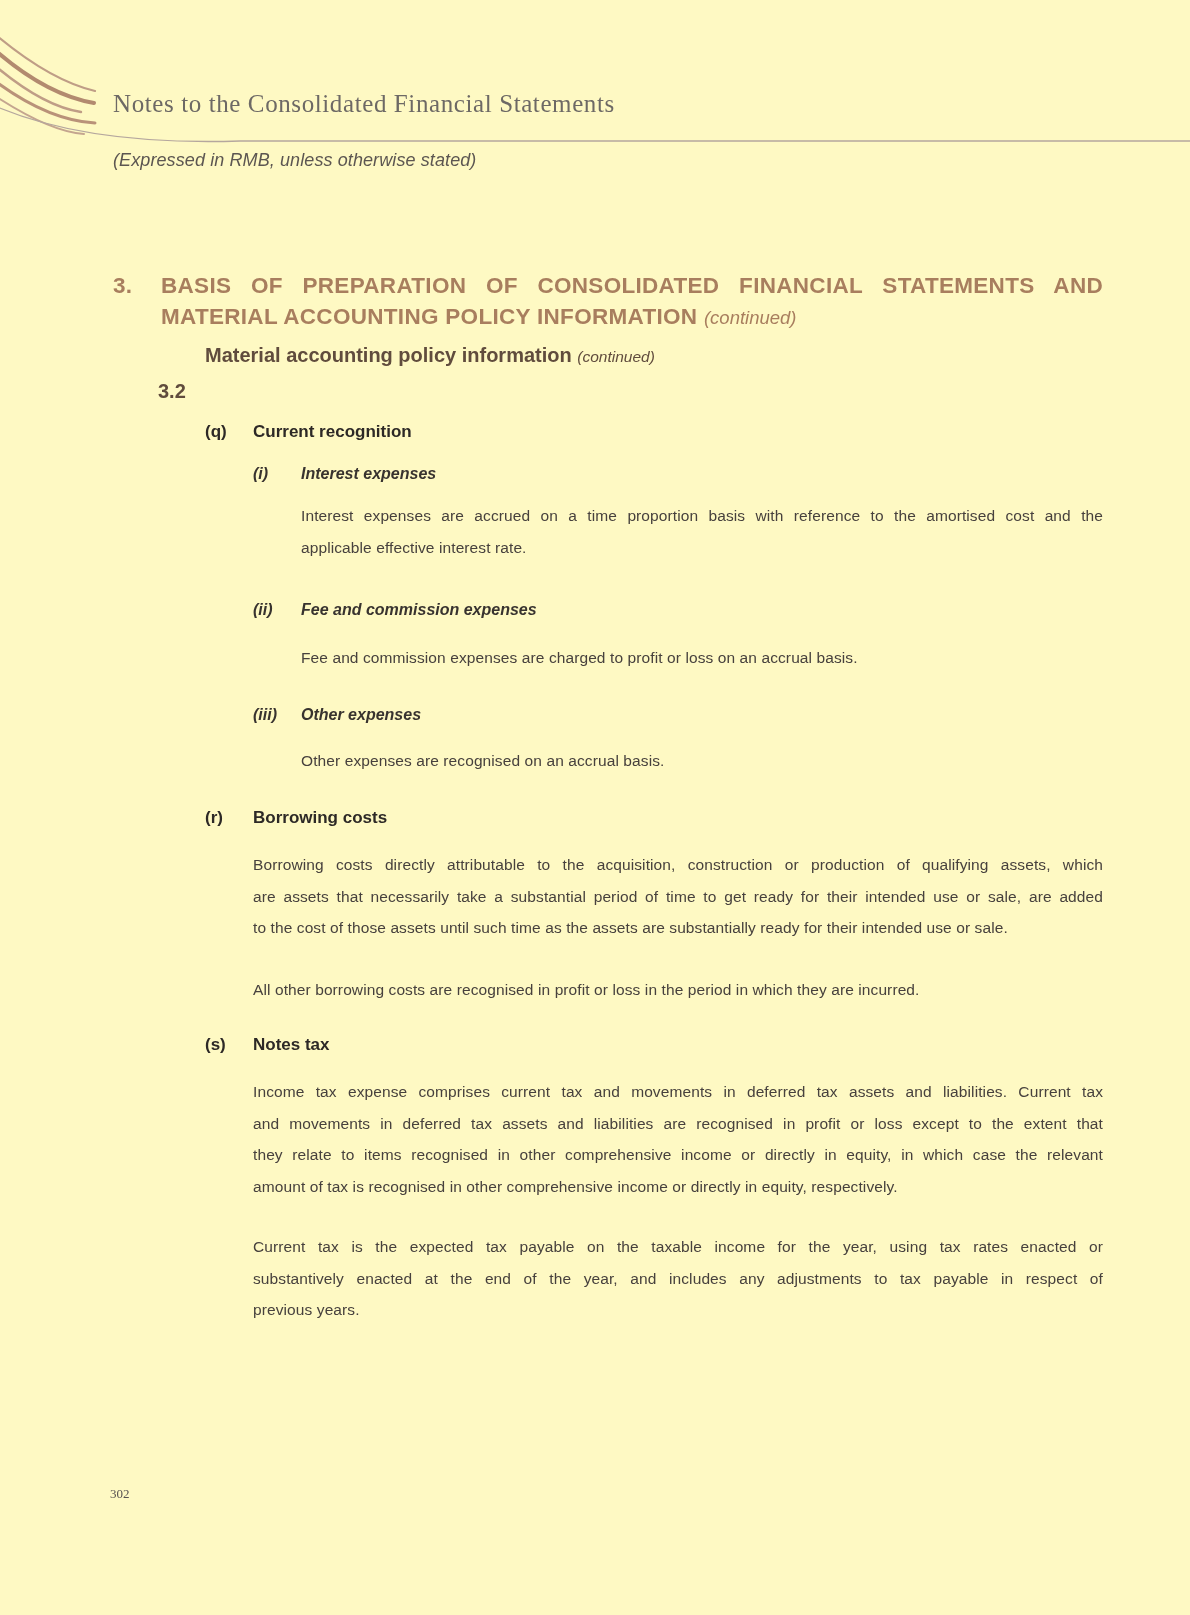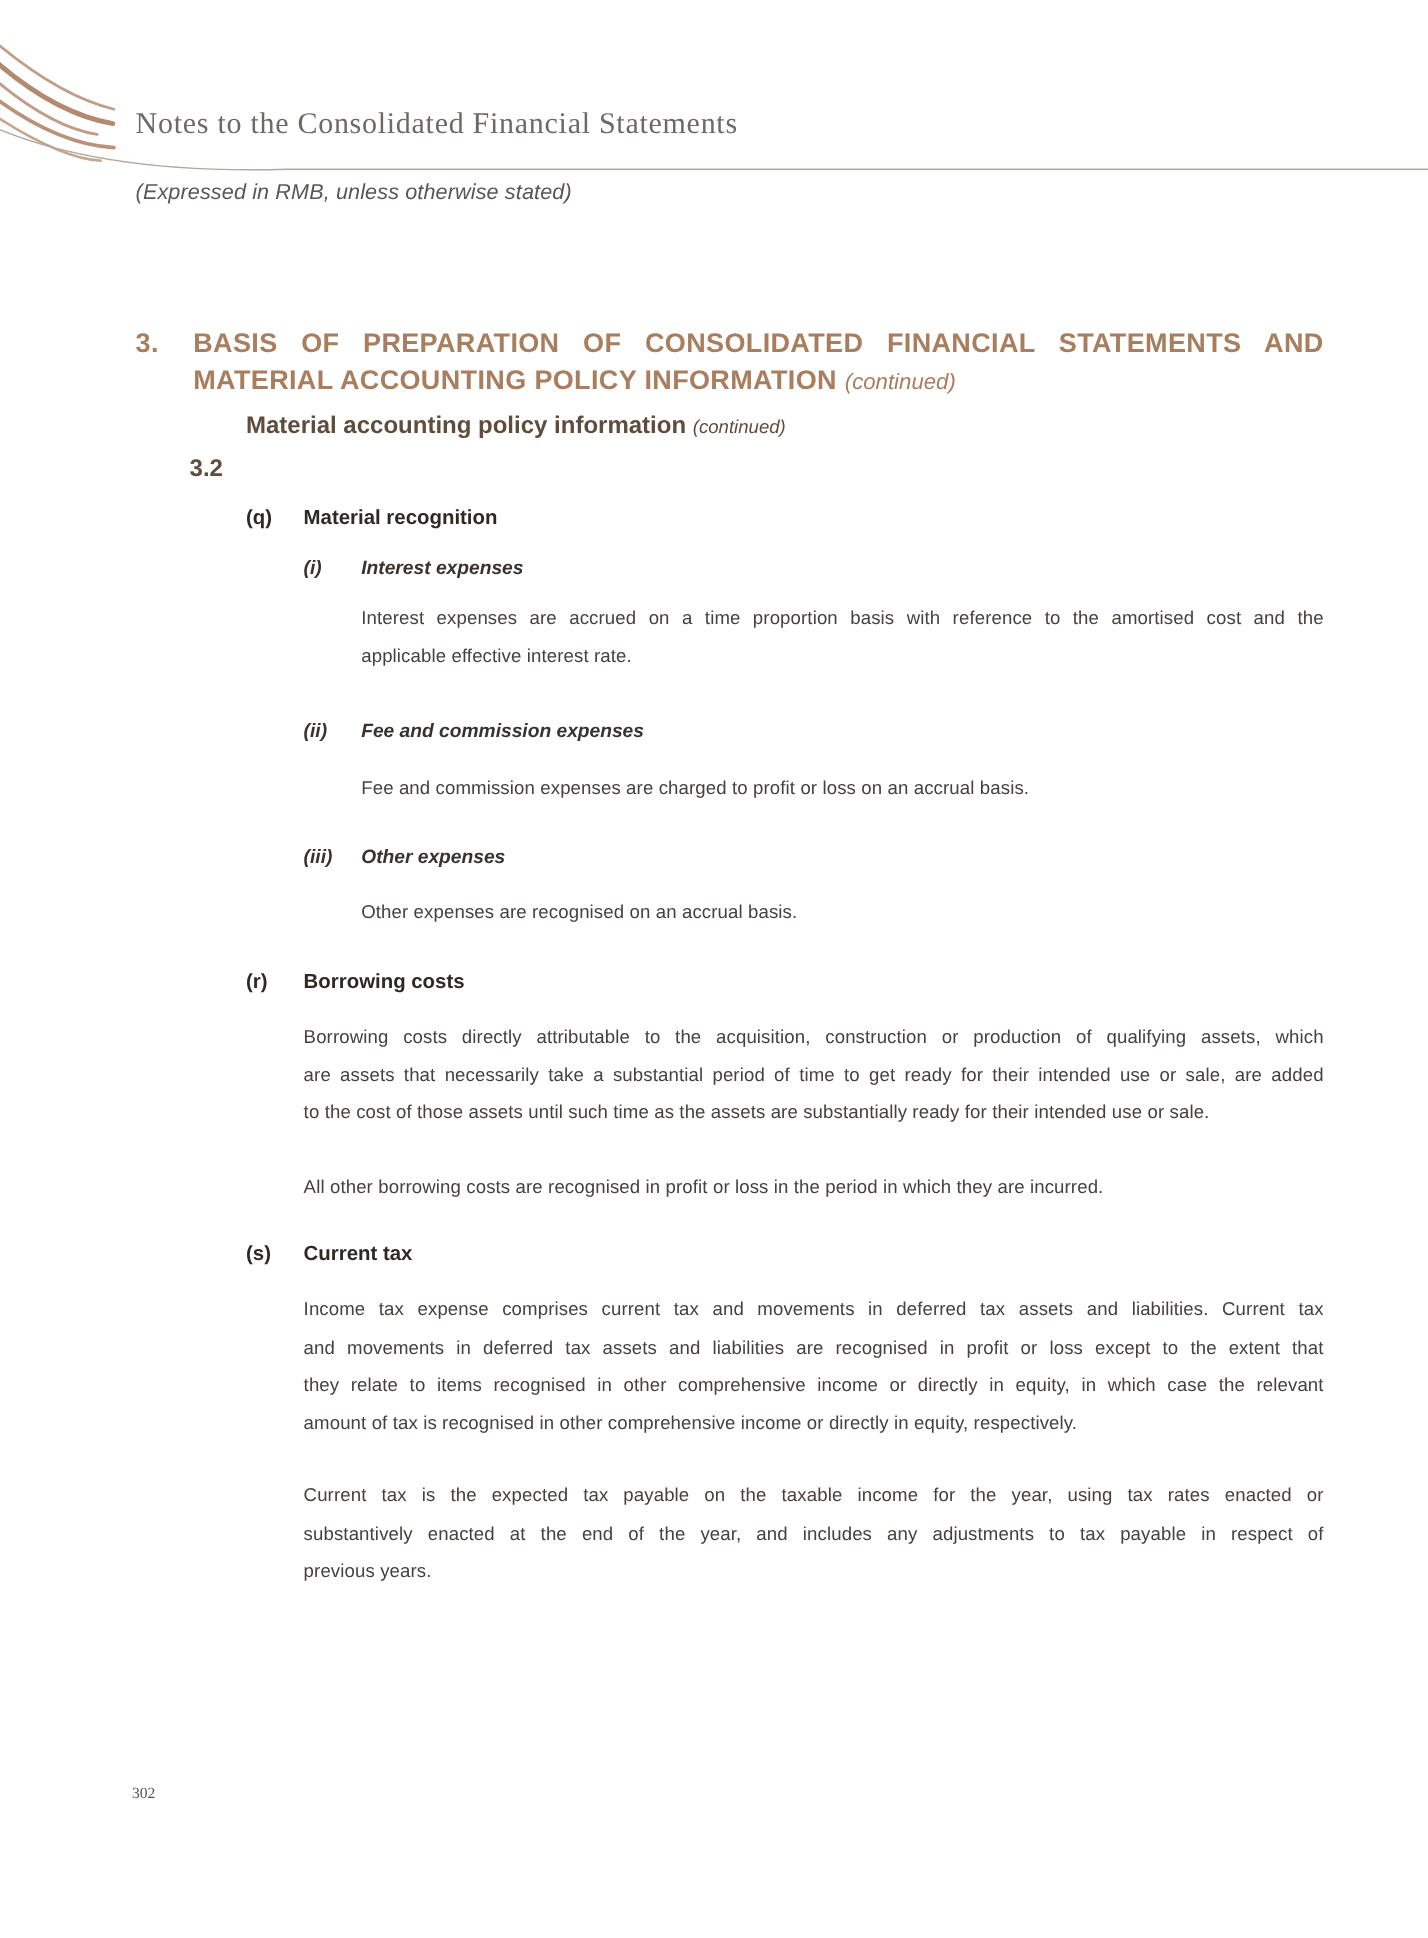--- a/index.html
+++ b/index.html
@@ -1,20 +1,20 @@
 <!DOCTYPE html>
 <html><head>
 <meta charset="utf-8">
 <style>
   html,body { margin:0; padding:0; }
   body { background:#f8ede8; }
   .page {
     position:relative;
     width:1190px; height:1615px;
-    background:#ffffff;
+    background:#fef9c3;
     overflow:hidden;
     font-family:"Liberation Sans", sans-serif;
     -webkit-font-smoothing:antialiased;
   }
 
   
   .swoosh { position:absolute; top:0; left:0; }
   .page-title {
     position:absolute; left:113px; top:90px;
     font-family:"Liberation Serif", serif;
@@ -116,21 +116,21 @@
       </div>
     </div>
 
     <div class="row row-h1">
       <div class="lbl">3.2</div>
       <div class="txt"><span>Material accounting policy information</span> <em class="cont">(continued)</em></div>
     </div>
 
     <div class="row row-l2 mt-q">
       <div class="lbl">(q)</div>
-      <div class="txt">Material recognition</div>
+      <div class="txt">Current recognition</div>
     </div>
 
     <div class="row row-l3 mt-i">
       <div class="lbl">(i)</div>
       <div class="txt">Interest expenses</div>
     </div>
     <div class="para ind3 mt-pi">
         <div class="pline">Interest expenses are accrued on a time proportion basis with reference to the amortised cost and the</div>
         <div class="pline last">applicable effective interest rate.</div>
       </div>
@@ -159,21 +159,21 @@
         <div class="pline">Borrowing costs directly attributable to the acquisition, construction or production of qualifying assets, which</div>
         <div class="pline">are assets that necessarily take a substantial period of time to get ready for their intended use or sale, are added</div>
         <div class="pline last">to the cost of those assets until such time as the assets are substantially ready for their intended use or sale.</div>
       </div>
     <div class="para ind2 mt-pr2">
         <div class="pline last">All other borrowing costs are recognised in profit or loss in the period in which they are incurred.</div>
       </div>
 
     <div class="row row-l2 mt-s">
       <div class="lbl">(s)</div>
-      <div class="txt">Current tax</div>
+      <div class="txt">Notes tax</div>
     </div>
     <div class="para ind2 mt-ps1">
         <div class="pline">Income tax expense comprises current tax and movements in deferred tax assets and liabilities. Current tax</div>
         <div class="pline">and movements in deferred tax assets and liabilities are recognised in profit or loss except to the extent that</div>
         <div class="pline">they relate to items recognised in other comprehensive income or directly in equity, in which case the relevant</div>
         <div class="pline last">amount of tax is recognised in other comprehensive income or directly in equity, respectively.</div>
       </div>
     <div class="para ind2 mt-ps2">
         <div class="pline">Current tax is the expected tax payable on the taxable income for the year, using tax rates enacted or</div>
         <div class="pline">substantively enacted at the end of the year, and includes any adjustments to tax payable in respect of</div>

